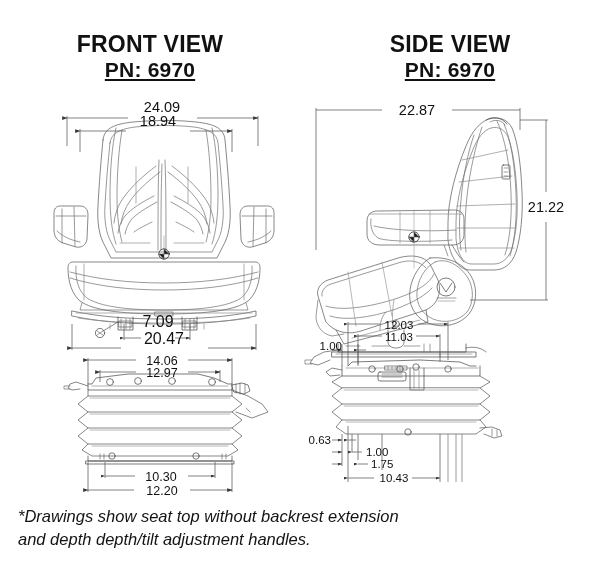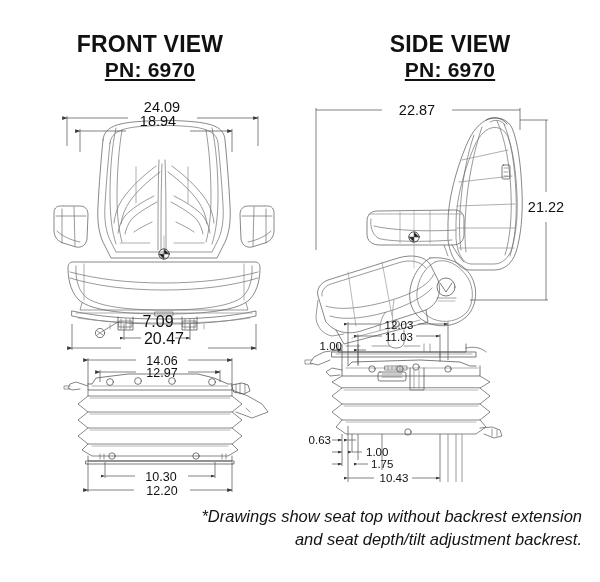--- a/index.html
+++ b/index.html
@@ -32,21 +32,21 @@
 
   .drawing-layer {
     position: absolute;
     left: 0; top: 0; width: 600px; height: 582px;
     pointer-events: none;
   }
   .footnote {
     position: absolute;
     left: 18px; top: 505px;
     width: 564px;
-    text-align: right;
+    text-align: left;
     font-style: italic;
     font-size: 16.5px;
     color: #131313;
     line-height: 1.42;
   }
   .footnote span { display: block; }
 </style>
 </head>
 <body>
 
@@ -455,16 +455,16 @@
       <text x="342" y="350" font-size="11.5" text-anchor="end">1.00</text>
       <text x="331" y="444" font-size="11.5" text-anchor="end">0.63</text>
       <text x="366" y="456" font-size="11.5" text-anchor="start">1.00</text>
       <text x="371" y="468" font-size="11.5" text-anchor="start">1.75</text>
       <text x="394" y="482" font-size="11.5">10.43</text>
     </g>
   </svg>
 
   <div class="footnote">
     <span>*Drawings show seat top without backrest extension</span>
-    <span>and seat depth/tilt adjustment backrest.</span>
+    <span>and depth depth/tilt adjustment handles.</span>
   </div>
 
 </div>
 
 </body></html>

